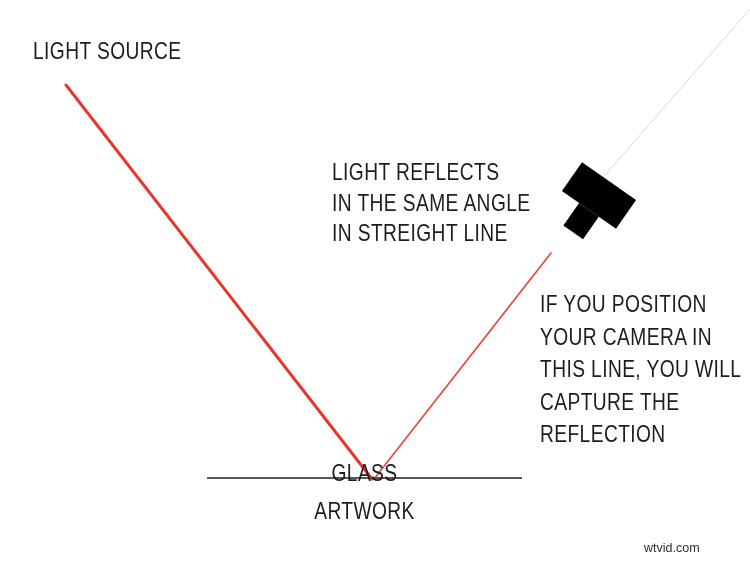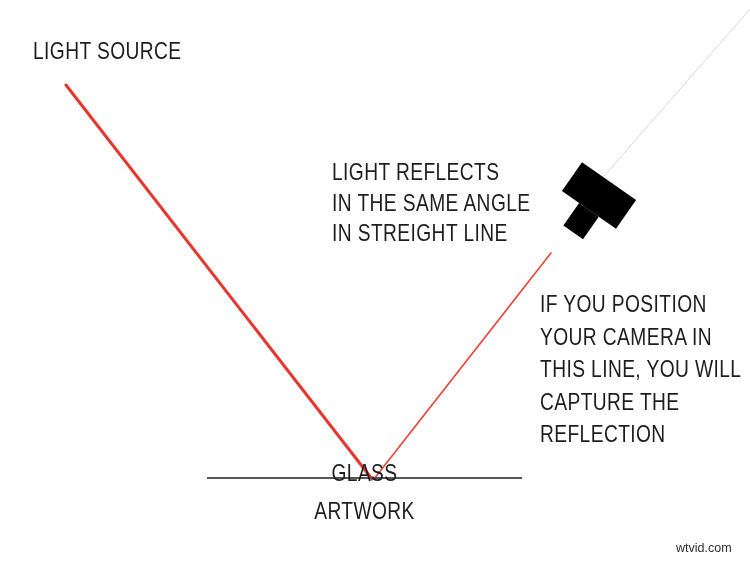--- a/index.html
+++ b/index.html
@@ -58,21 +58,21 @@
     line-height: 30px;
   }
   .artwork-label {
     left: 207px;
     width: 315px;
     top: 496px;
     line-height: 30px;
   }
   .watermark {
     position: absolute;
-    left: 676px;
+    left: 644px;
     top: 541px;
     font-size: 12.5px;
     line-height: 15px;
     color: #2e2e2e;
     white-space: nowrap;
     text-align: center;
   }
 </style>
 </head>
 <body>

